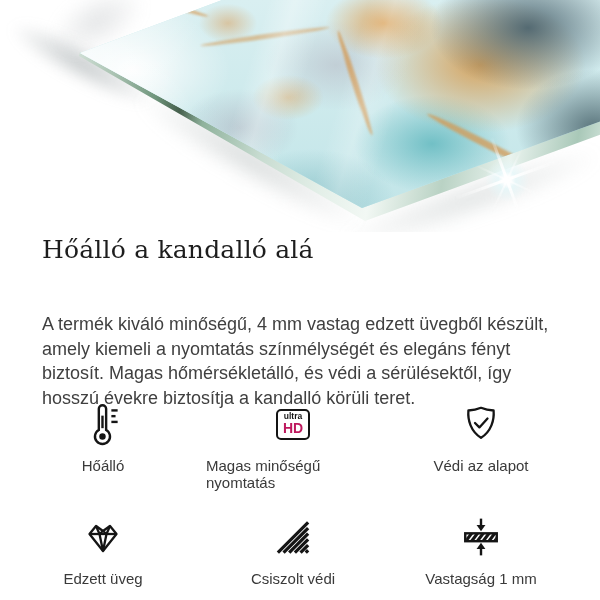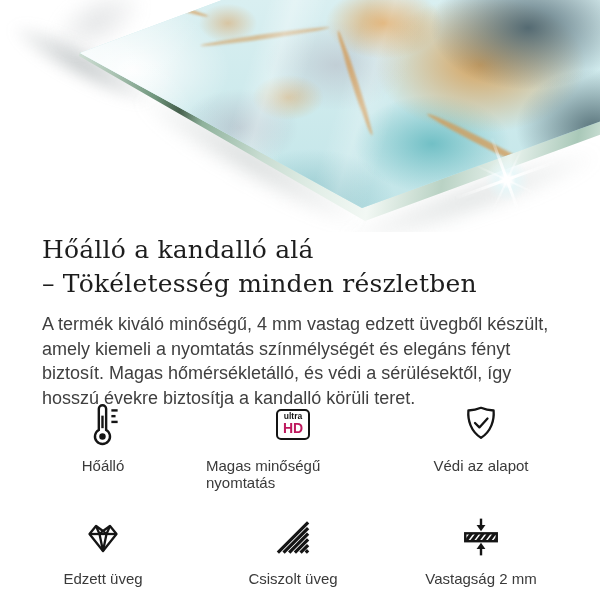--- a/index.html
+++ b/index.html
@@ -125,21 +125,20 @@
     <div class="glow"></div>
     <div class="ray ray-long"></div>
     <div class="ray ray-tall"></div>
     <div class="ray ray-d1"></div>
     <div class="ray ray-d2"></div>
   </div>
 </div>
 
 <h1 class="title">
   <span style="display:block">Hőálló a kandalló alá</span>
-  <span style="display:block">– Tökéletesség minden részletben</span>
 </h1>
 
 <p class="desc">A termék kiváló minőségű, 4 mm vastag edzett üvegből készült, amely kiemeli a nyomtatás színmélységét és elegáns fényt biztosít. Magas hőmérsékletálló, és védi a sérülésektől, így hosszú évekre biztosítja a kandalló körüli teret.</p>
 
 <div class="features">
 
   <div class="feature">
     <div class="icon-box">
       <svg width="44" height="46" viewBox="0 0 40 44">
         <path class="st" d="M16 7.5 A3.5 3.5 0 0 1 23 7.5 L23 27.7 A7.2 7.2 0 1 1 16 27.7 Z"></path>
@@ -192,21 +191,21 @@
         <g stroke="#151515" stroke-width="3.4" stroke-linecap="butt">
           <line x1="2" y1="34" x2="34" y2="2"></line>
           <line x1="8" y1="34" x2="34" y2="8"></line>
           <line x1="14" y1="34" x2="34" y2="14"></line>
           <line x1="20" y1="34" x2="34" y2="20"></line>
           <line x1="26" y1="34" x2="34" y2="26"></line>
           <line x1="31.5" y1="34" x2="34" y2="31.5"></line>
         </g>
       </svg>
     </div>
-    <div class="feature-label">Csiszolt üveg</div>
+    <div class="feature-label">Csiszolt védi</div>
   </div>
 
   <div class="feature">
     <div class="icon-box">
       <svg width="42" height="42" viewBox="0 0 40 40">
         <defs>
           <clipPath id="barclip">
               <rect x="5.8" y="17.2" width="28.4" height="6.2"></rect>
             </clipPath>
         </defs>
@@ -218,16 +217,16 @@
           <line x1="20.5" y1="26" x2="29.5" y2="14"></line>
           <line x1="26" y1="26" x2="35" y2="14"></line>
           <line x1="31.5" y1="26" x2="40.5" y2="14"></line>
         </g>
         <line class="st" x1="20" y1="2.5" x2="20" y2="9" stroke-width="2.4"></line>
         <polygon points="15.8,8.6 24.2,8.6 20,14.6" fill="#151515"></polygon>
         <line class="st" x1="20" y1="37.5" x2="20" y2="31" stroke-width="2.4"></line>
         <polygon points="15.8,31.4 24.2,31.4 20,25.4" fill="#151515"></polygon>
       </svg>
     </div>
-    <div class="feature-label">Vastagság 2 mm</div>
+    <div class="feature-label">Vastagság 1 mm</div>
   </div>
 
 </div>
 
 </body></html>

